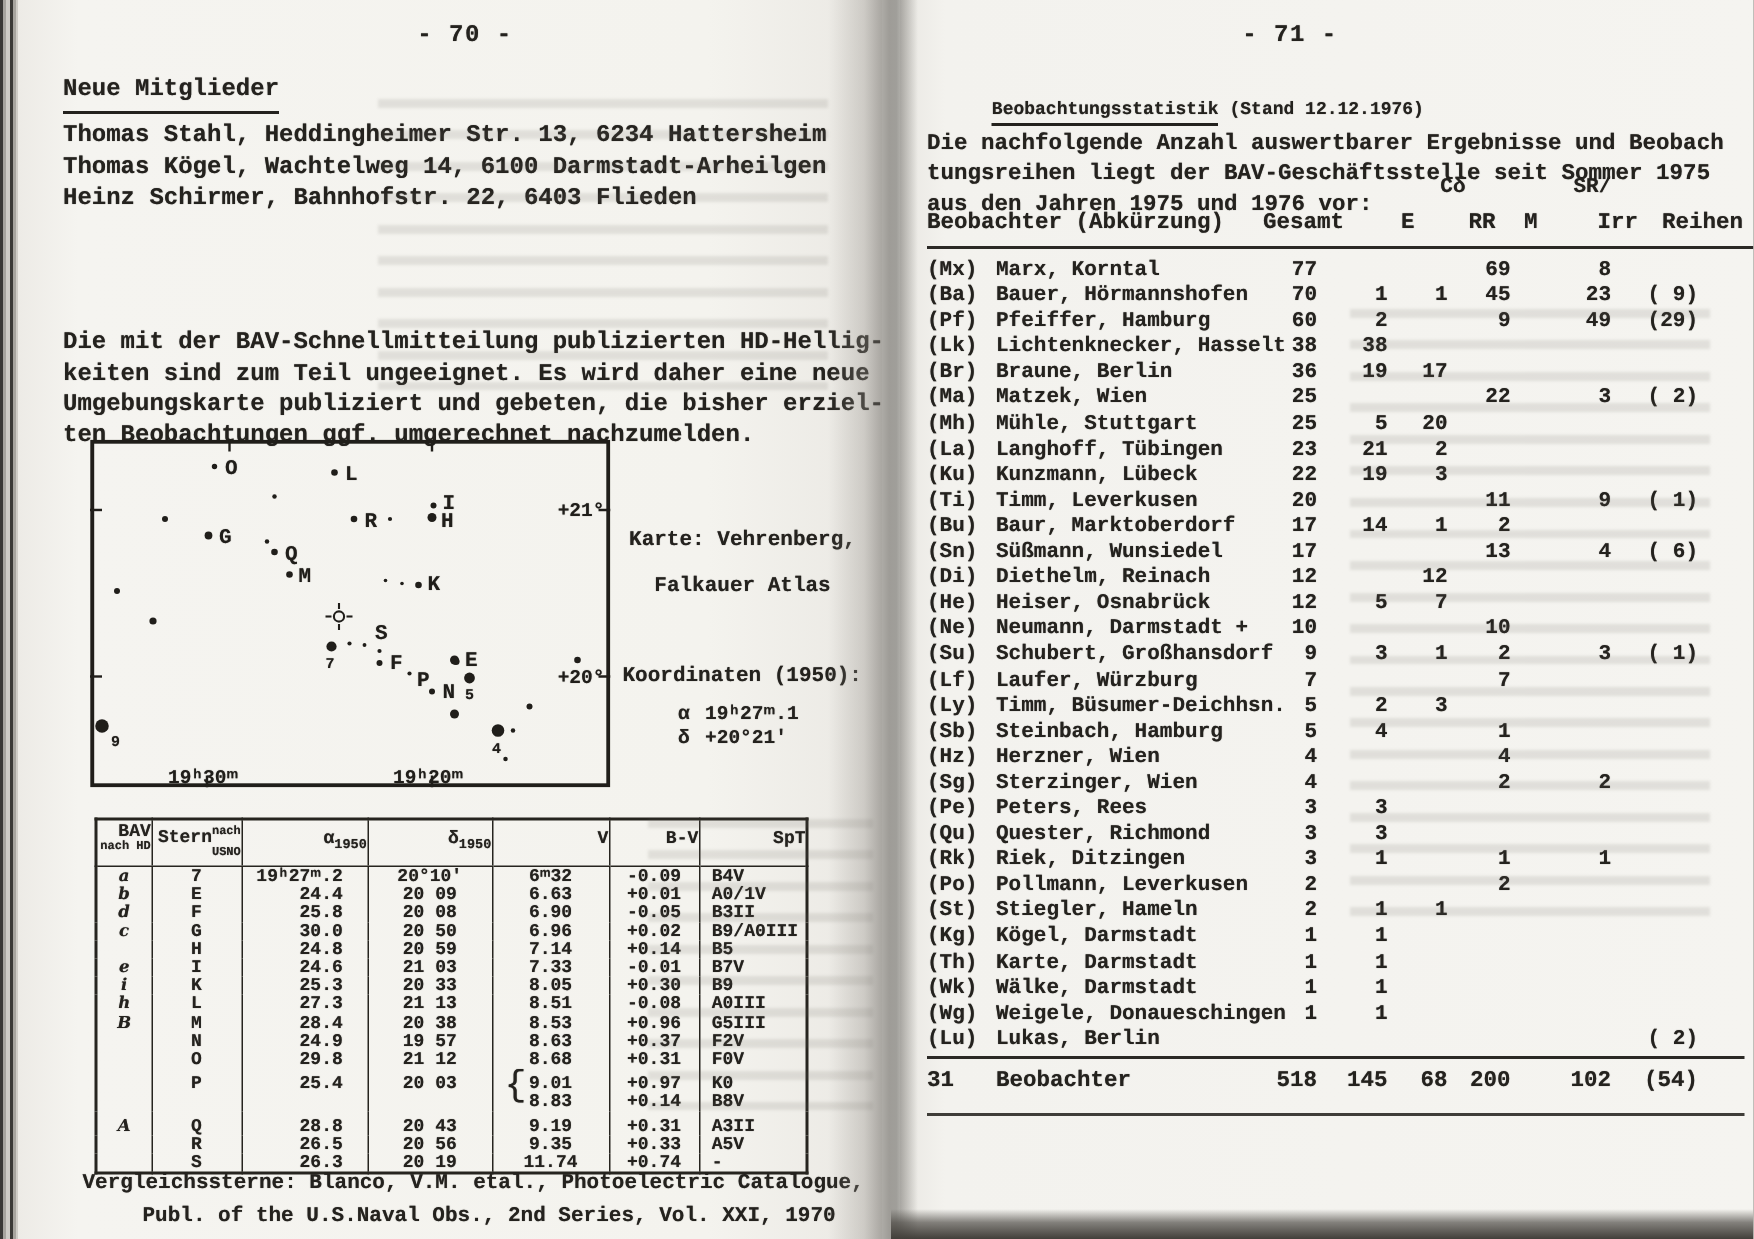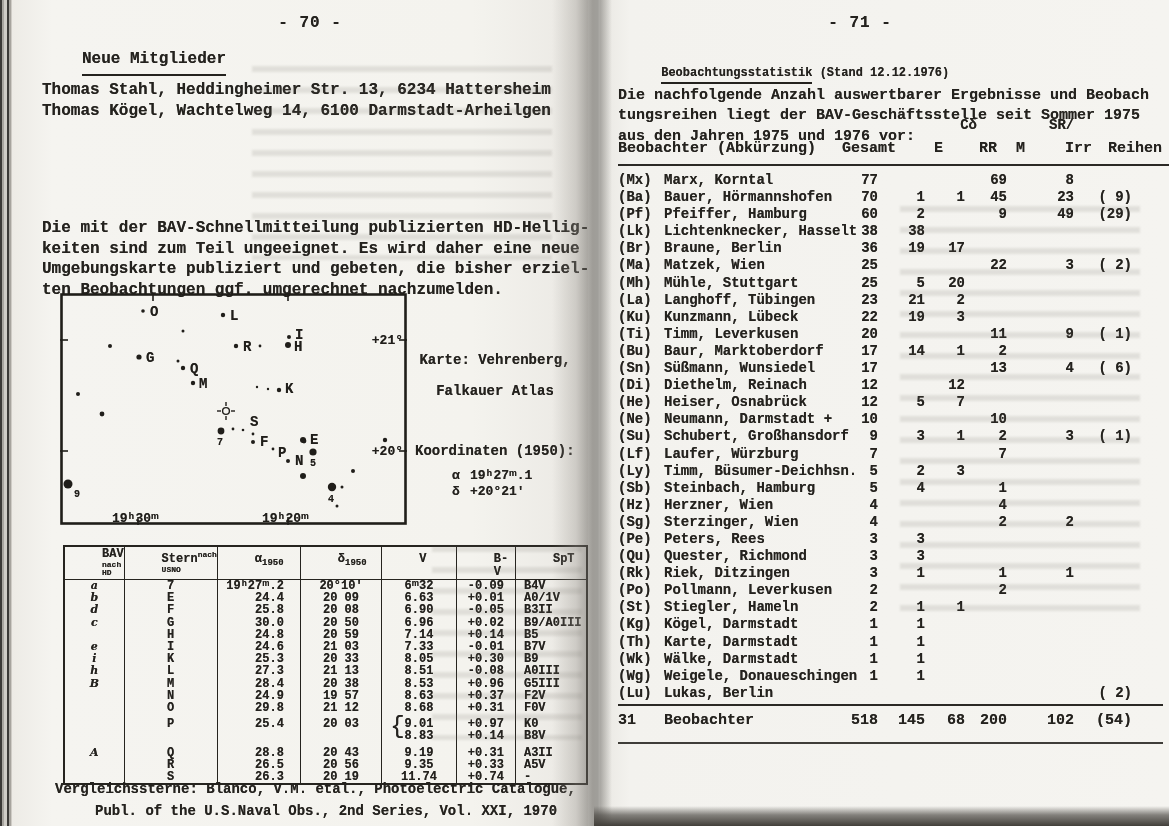--- a/index.html
+++ b/index.html
@@ -18,36 +18,36 @@
           background:linear-gradient(180deg,rgba(70,67,62,0) 0,rgba(70,67,62,.65) 45%,#423f3a 100%);}
   .ghost{position:absolute;opacity:.14;filter:blur(1.2px);pointer-events:none;
          background:repeating-linear-gradient(180deg,transparent 0 6px,#6a675f 6px 12px,transparent 12px 21px);}
   
   .page{position:absolute;top:0;height:826px;}
   .page.left{left:12px;width:576px;
      background:linear-gradient(90deg,#edebe6 0,#f5f4f0 40px,#f4f3ee 460px,#eae8e3 100%);}
   .page.right{left:600px;width:569px;
      background:linear-gradient(90deg,#e9e7e2 0,#f3f2ee 30px,#f5f4f0 100%);}
   .pageno{font-size:16px;font-weight:700;letter-spacing:1px;}
-  .h-title{font-size:16px;font-weight:700;border-bottom:2px solid #24221e;padding-bottom:6px;display:inline-block;margin-left:40px;}
+  .h-title{font-size:16px;font-weight:700;border-bottom:2px solid #24221e;padding-bottom:6px;display:inline-block;}
   .body16 .ln{font-size:16px;line-height:21px;font-weight:700;}
   .novap .ln{line-height:20.7px;}
   
   .chartbox{left:48px;top:293px;width:347px;height:232px;}
   .chartbox svg{display:block;}
   .cap{font-size:14px;font-weight:700;width:170px;text-align:center;}
   .koordt{font-size:14px;font-weight:700;}
   .koordv{font-size:13px;font-weight:700;line-height:16px;}
   .koordv .sym{display:inline-block;width:18px;}
   
   .startable{left:51px;top:545px;border-collapse:collapse;table-layout:fixed;
              border:2.4px solid #26241f;}
   .startable th,.startable td{border-left:1.6px solid #26241f;padding:0;overflow:hidden;}
   .startable thead th{border-bottom:1.8px solid #26241f;height:30px;vertical-align:top;
-             font-weight:700;text-align:left;padding-left:37px;}
+             font-weight:700;text-align:right;}
   .h-main{font-size:12px;line-height:13px;display:block;padding-top:1px;}
   .h-tiny{font-size:8px;line-height:8px;display:block;font-weight:700;}
   .h-sup{font-size:8px;vertical-align:super;}
   .h-sub{font-size:9px;vertical-align:sub;}
   .startable tbody td{font-size:12px;line-height:12.2px;font-weight:700;text-align:center;vertical-align:top;white-space:pre;}
   .startable tr.gap td{padding-top:4px;}
   .startable td.c-bav{font-family:"DejaVu Serif",serif;font-style:italic;font-size:11px;}
   .startable td.c-ra{text-align:right;padding-right:16px;}
   .startable td.c-spt{text-align:left;padding-left:8px;}
   .stack{position:relative;}
@@ -92,20 +92,21 @@
 
   <section class="page left">
     <div class="abs pageno" style="left:228px;top:14px;width:140px;text-align:center;">- 70 -</div>
 
     <div class="abs" style="left:30px;top:50px;">
       <span class="h-title">Neue Mitglieder</span>
     </div>
     <div class="abs body16" style="left:30px;top:80px;">
         <div class="ln">Thomas Stahl, Heddingheimer Str. 13, 6234 Hattersheim</div>
         <div class="ln">Thomas Kögel, Wachtelweg 14, 6100 Darmstadt-Arheilgen</div>
+        <div class="ln">Heinz Schirmer, Bahnhofstr. 22, 6403 Flieden</div>
       </div>
 
     <div class="abs body16 novap" style="left:30px;top:218px;">
         <div class="ln">Die mit der BAV-Schnellmitteilung publizierten HD-Hellig-</div>
         <div class="ln">keiten sind zum Teil ungeeignet. Es wird daher eine neue</div>
         <div class="ln">Umgebungskarte publiziert und gebeten, die bisher erziel-</div>
         <div class="ln">ten Beobachtungen ggf. umgerechnet nachzumelden.</div>
       </div>
 
     <div class="abs chartbox">

